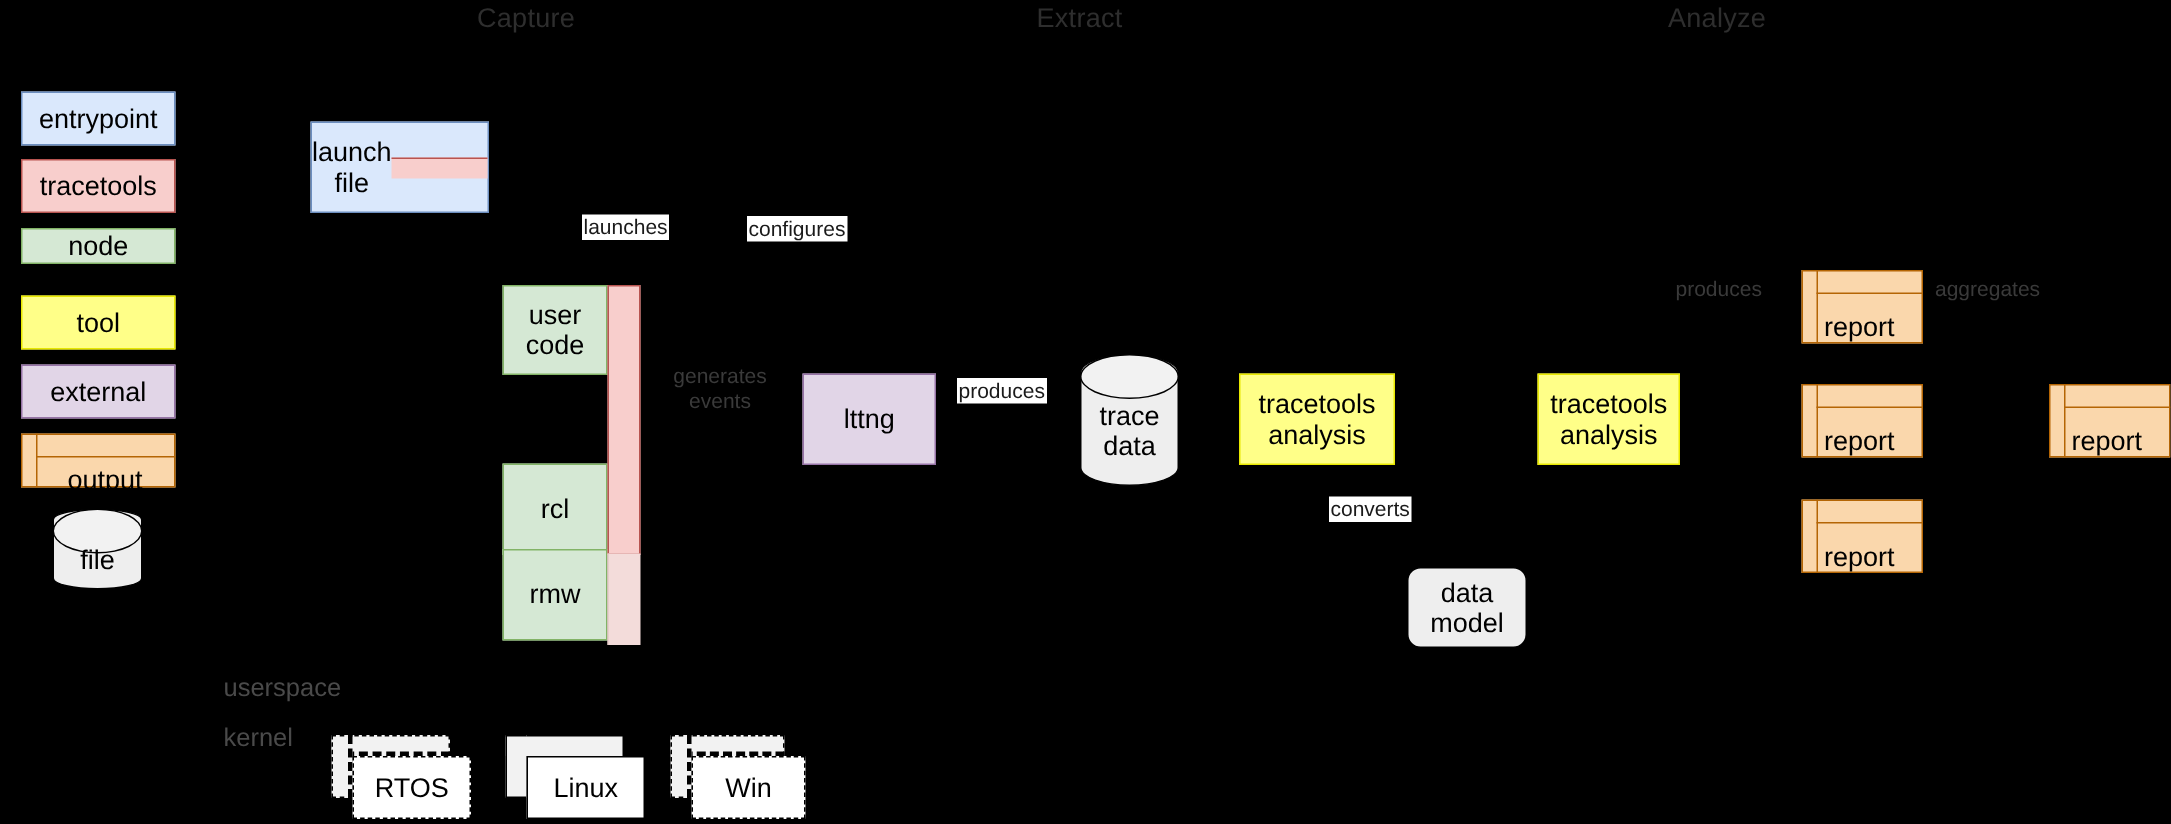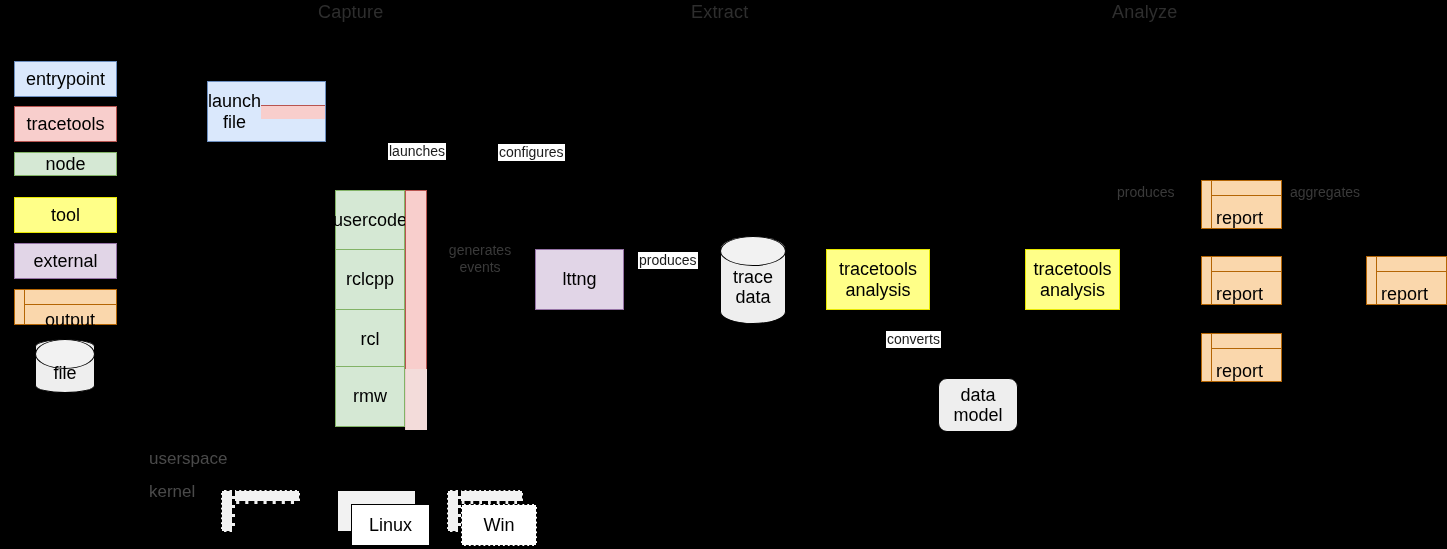--- a/index.html
+++ b/index.html
@@ -165,26 +165,23 @@
 </div>
 
 <div class="edge" style="left:266px;top:145px;width:1px;height:65px;"></div>
 
 <div class="box b-entry" style="left:207px;top:81px;width:119px;height:61px;border:1px solid #6c8ebf;flex-direction:row;">
   <span style="flex:1;display:flex;align-items:center;justify-content:center;">launch file</span>
   <span style="display:block;width:100%;height:13px;background:#f8cecc;border-top:1px solid #b85450;"></span>
 </div>
 
 <div id="node-stack" style="left:335px;top:190px;width:92px;height:240px;">
-  <div class="seg" style="top:0;height:60px;">
+  <div class="seg" style="top:0;height:60px;flex-direction:column;">
     <span>user</span>
     <span>code</span>
-  </div>
-  <div class="seg" style="top:59px;height:61px;">
-    <span>rclcpp</span>
   </div>
   <div class="seg" style="top:119px;height:61px;">
     <span>rcl</span>
   </div>
   <div class="seg" style="top:176px;height:61px;">
     <span>rmw</span>
   </div>
   <div class="tbar" style="top:0;height:180px;"></div>
   <div class="tbar faded" style="top:179px;height:61px;"></div>
 </div>
@@ -262,20 +259,23 @@
   <span class="bar"></span>
   <span class="lbl">report</span>
 </div>
 
 <div class="layer" style="left:149px;top:449px;">userspace</div>
 <div class="layer" style="left:149px;top:482px;">kernel</div>
 
 <div class="cube dashed" style="left:221px;top:490px;width:93px;height:56px;">
   <span class="top"></span>
   <span class="side"></span>
+  <span class="face">
+    <span>RTOS</span>
+  </span>
 </div>
 
 <div class="cube" style="left:337px;top:490px;width:93px;height:56px;">
   <span class="top"></span>
   <span class="side"></span>
   <span class="face">
     <span>Linux</span>
   </span>
 </div>
 

